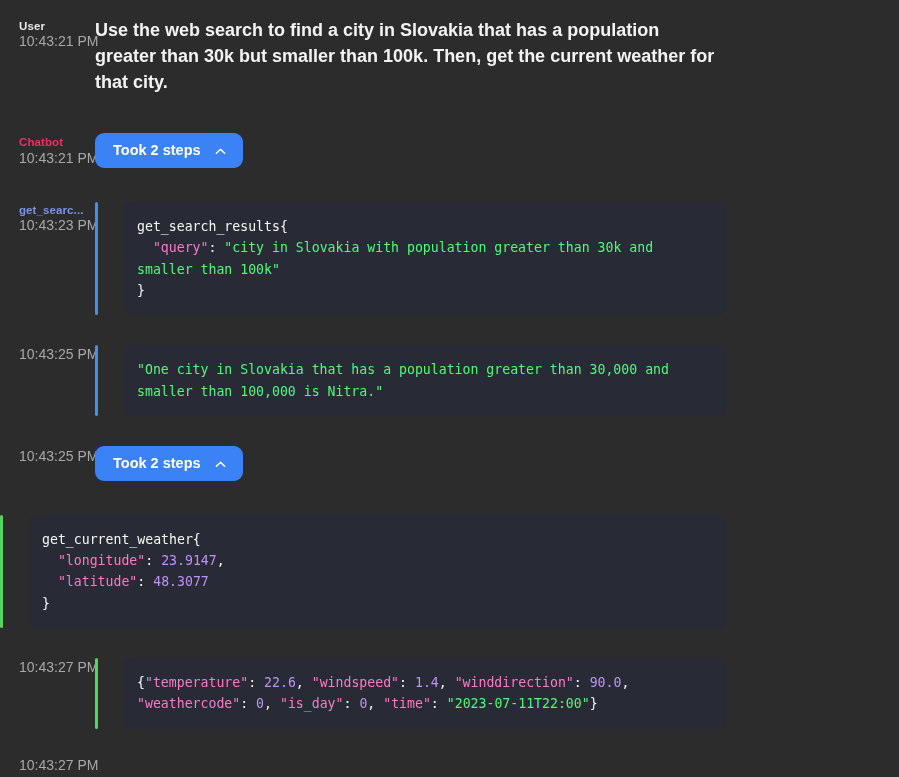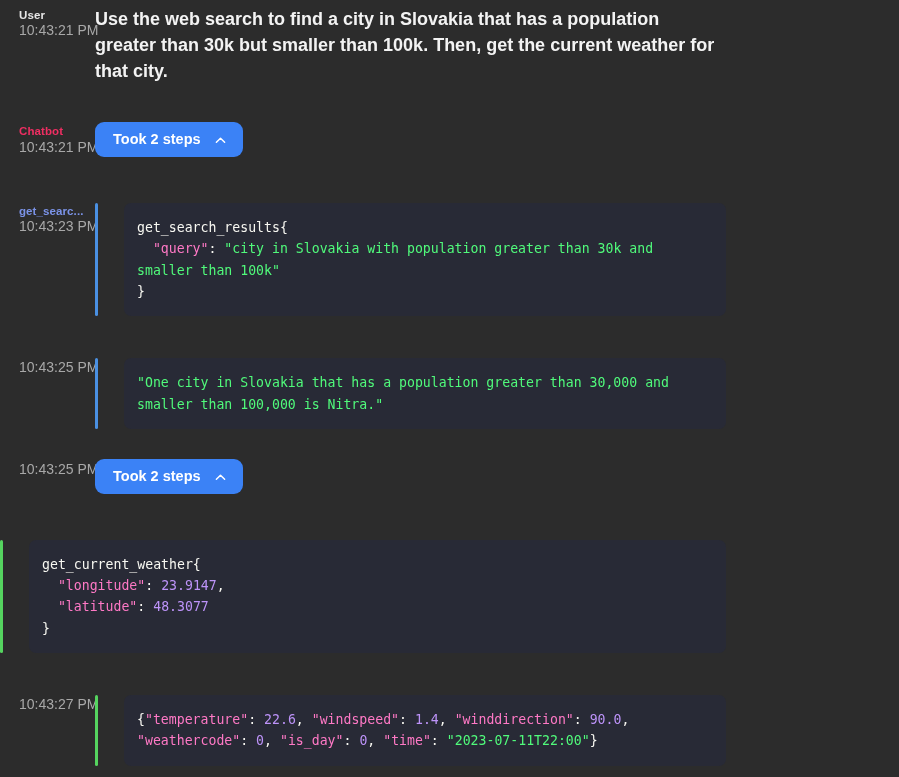--- a/index.html
+++ b/index.html
@@ -14,21 +14,21 @@
   body {
     font-family: "Liberation Sans", sans-serif;
     color: #f1f1f1;
     -webkit-font-smoothing: antialiased;
   }
 
   .chat {
     width: 741px;
     height: 777px;
     position: relative;
-    padding-top: 6px;
+    padding-top: 17px;
   }
 
   
   .row {
     display: flex;
     align-items: flex-start;
     width: 100%;
   }
 
   .meta {
@@ -89,21 +89,20 @@
     position: relative;
     top: 1px;
   }
   .steps-btn .chev svg { display: block; }
 
   
   .toolrow {
     display: flex;
     align-items: stretch;
     width: 100%;
-    margin-top: 12px;
   }
 
   .toolrow .meta { padding-top: 1px; }
 
   .meta .tool-name {
     font-size: 11.5px;
     font-weight: bold;
     letter-spacing: .1px;
     white-space: nowrap;
     overflow: hidden;

